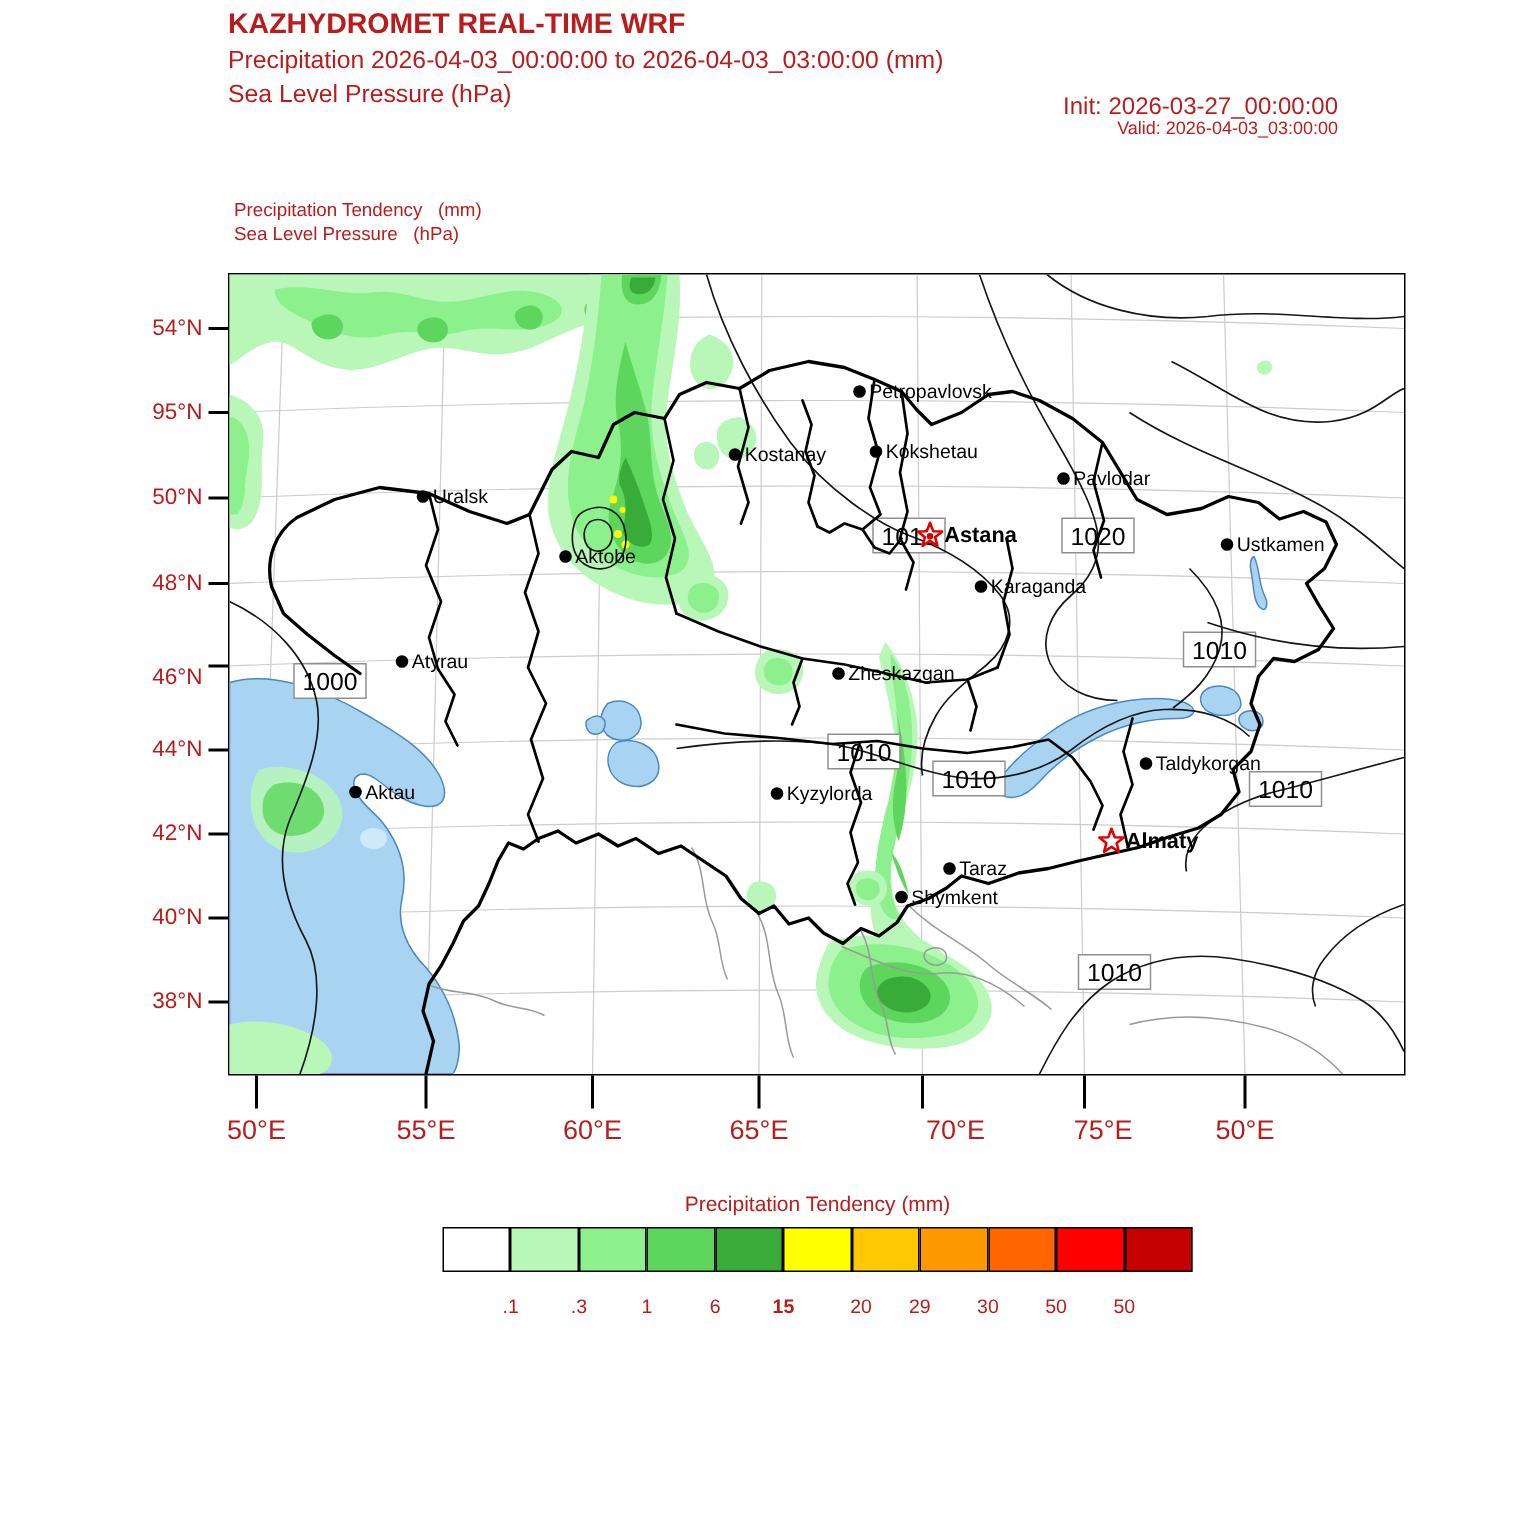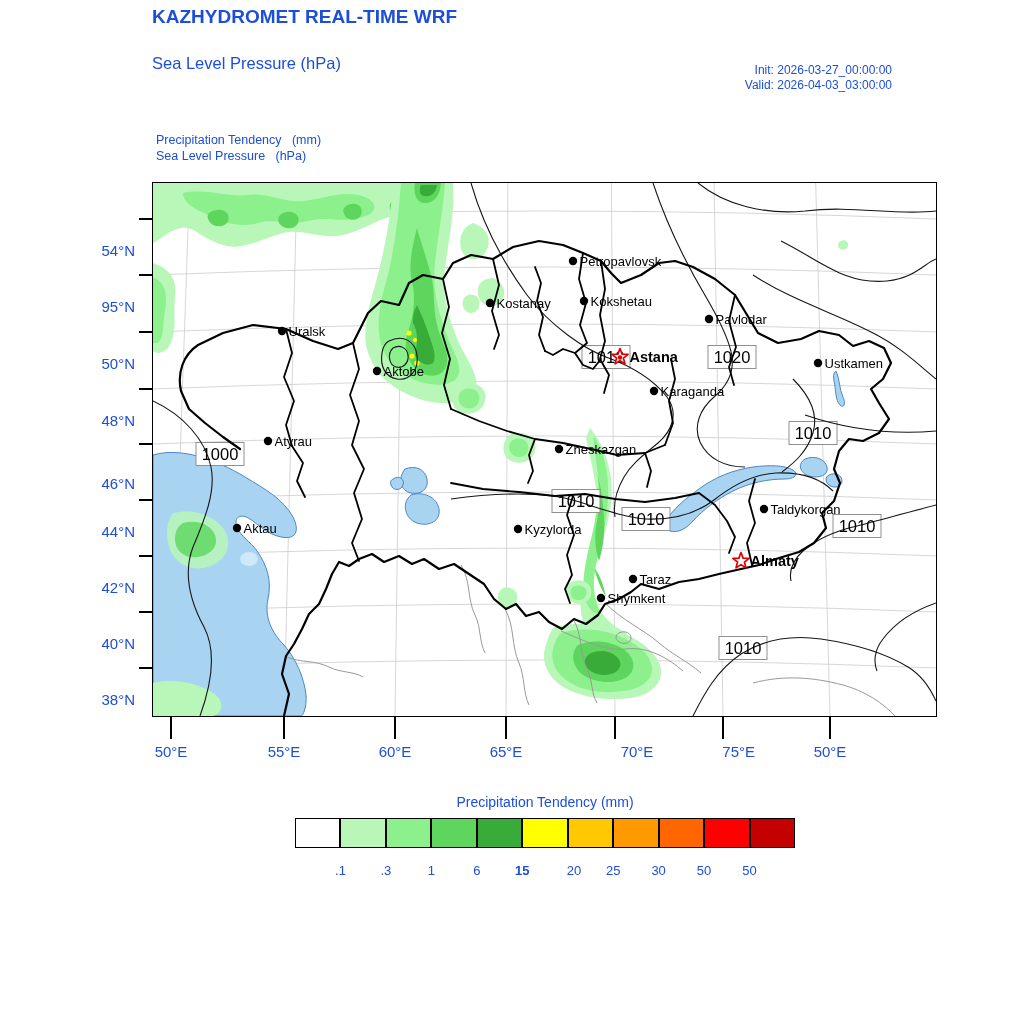--- a/index.html
+++ b/index.html
@@ -1,50 +1,51 @@
 <!DOCTYPE html>
 <html style="--p1: #b8f7b8; --p2: #8cf08c; --p3: #5ed65e; --p4: #38ab38; --yel: #ffff00; --water: #a8d4f2; --wedge: #4d87c0; --grid: #cccccc; --foreign: #999999;"><head>
 <meta charset="utf-8">
 <style>
   html,body{margin:0;padding:0;background:#fff;}
   .page{position:relative;width:976px;height:1024px;background:#fff;
-        font-family:"Liberation Sans",sans-serif;color:#1d4ed8;overflow:hidden;}
+        font-family:"Liberation Sans",sans-serif;color:#b91c1c;overflow:hidden;}
   .hdr-title{position:absolute;left:152px;top:6px;font-size:19px;font-weight:bold;}
   .hdr-sub1{position:absolute;left:152px;top:31px;font-size:16.5px;}
   .hdr-sub2{position:absolute;left:152px;top:54px;font-size:16.5px;}
-  .hdr-init{position:absolute;right:84px;top:63px;font-size:12px;}
+  .hdr-init{position:absolute;right:84px;top:63px;font-size:16px;}
   .hdr-valid{position:absolute;right:84px;top:78px;font-size:12px;text-align:right;margin-left:29px;}
   .fieldlab1{position:absolute;left:156px;top:133px;font-size:12.5px;white-space:pre;}
   .fieldlab2{position:absolute;left:156px;top:149px;font-size:12.5px;white-space:pre;}
   .map-wrap{position:absolute;left:152px;top:182px;width:783px;height:533px;
             border:1.4px solid #000;background:#fff;}
   .map-wrap svg{position:absolute;left:0;top:0;}
   .tick-lat{position:absolute;width:13px;height:2px;background:#000;left:-14px;}
-  .lab-lat{position:absolute;left:-64px;width:46px;text-align:right;font-size:15px;margin-top:32px;}
+  .lab-lat{position:absolute;left:-64px;width:46px;text-align:right;font-size:15px;}
   .tick-lon{position:absolute;width:2px;height:22px;background:#000;top:534px;}
-  .lab-lon{position:absolute;top:560px;width:64px;text-align:center;font-size:15px;}
+  .lab-lon{position:absolute;top:560px;width:64px;text-align:center;font-size:18px;}
   .legend-title{position:absolute;left:295px;top:794px;width:500px;text-align:center;font-size:14px;}
   .legend-bar{position:absolute;left:295px;top:818px;width:500px;height:30px;}
   .legend-cell{position:absolute;top:0;height:28px;border:1px solid #000;}
   .legend-lab{position:absolute;top:863px;width:34px;text-align:center;font-size:13px;}
   svg text{font-family:"Liberation Sans",sans-serif;}
   .grid{stroke:var(--grid);stroke-width:0.8;fill:none;}
   .water{fill:var(--water);stroke:var(--wedge);stroke-width:1;}
   .p1{fill:var(--p1);} .p2{fill:var(--p2);} .p3{fill:var(--p3);} .p4{fill:var(--p4);}
   .yel{fill:var(--yel);}
   .contour{stroke:#161616;stroke-width:1.1;fill:none;stroke-linejoin:round;}
   .foreign{stroke:var(--foreign);stroke-width:1;fill:none;stroke-linejoin:round;}
   .nat{stroke:#000;stroke-width:2.2;fill:none;stroke-linejoin:round;stroke-linecap:round;}
   .obl{stroke:#000;stroke-width:1.8;fill:none;stroke-linejoin:round;stroke-linecap:round;}
 </style>
 </head>
 <body>
 
 <div class="page">
   <div class="hdr-title">KAZHYDROMET REAL-TIME WRF</div>
+  <div class="hdr-sub1">Precipitation 2026-04-03_00:00:00 to 2026-04-03_03:00:00 (mm)</div>
   <div class="hdr-sub2">Sea Level Pressure  (hPa)</div>
   <div class="hdr-init">Init: 2026-03-27_00:00:00</div>
   <div class="hdr-valid">Valid: 2026-04-03_03:00:00</div>
 
   <div class="fieldlab1">Precipitation Tendency   (mm)</div>
   <div class="fieldlab2">Sea Level Pressure   (hPa)</div>
 
   <div class="map-wrap" id="map-wrap">
     <svg id="map-svg" width="783" height="533" viewBox="0 0 783 533">
       <g id="grid-layer">
@@ -314,18 +315,18 @@
       <div class="legend-cell" style="left: 409.091px; width: 43.4545px; background: rgb(255, 0, 0);"></div>
       <div class="legend-cell" style="left: 454.545px; width: 43.4545px; background: rgb(196, 0, 0);"></div>
     </div>
   <div id="legend-labels">
       <div class="legend-lab" style="left: 323.455px;">.1</div>
       <div class="legend-lab" style="left: 368.909px;">.3</div>
       <div class="legend-lab" style="left: 414.364px;">1</div>
       <div class="legend-lab" style="left: 459.818px;">6</div>
       <div class="legend-lab" style="left: 505.273px; font-weight: bold;">15</div>
       <div class="legend-lab" style="left: 557px;">20</div>
-      <div class="legend-lab" style="left: 596.182px;">25</div>
+      <div class="legend-lab" style="left: 596.182px;">29</div>
       <div class="legend-lab" style="left: 641.636px;">30</div>
       <div class="legend-lab" style="left: 687.091px;">50</div>
       <div class="legend-lab" style="left: 732.545px;">50</div>
     </div>
 </div>
 
 </body></html>

